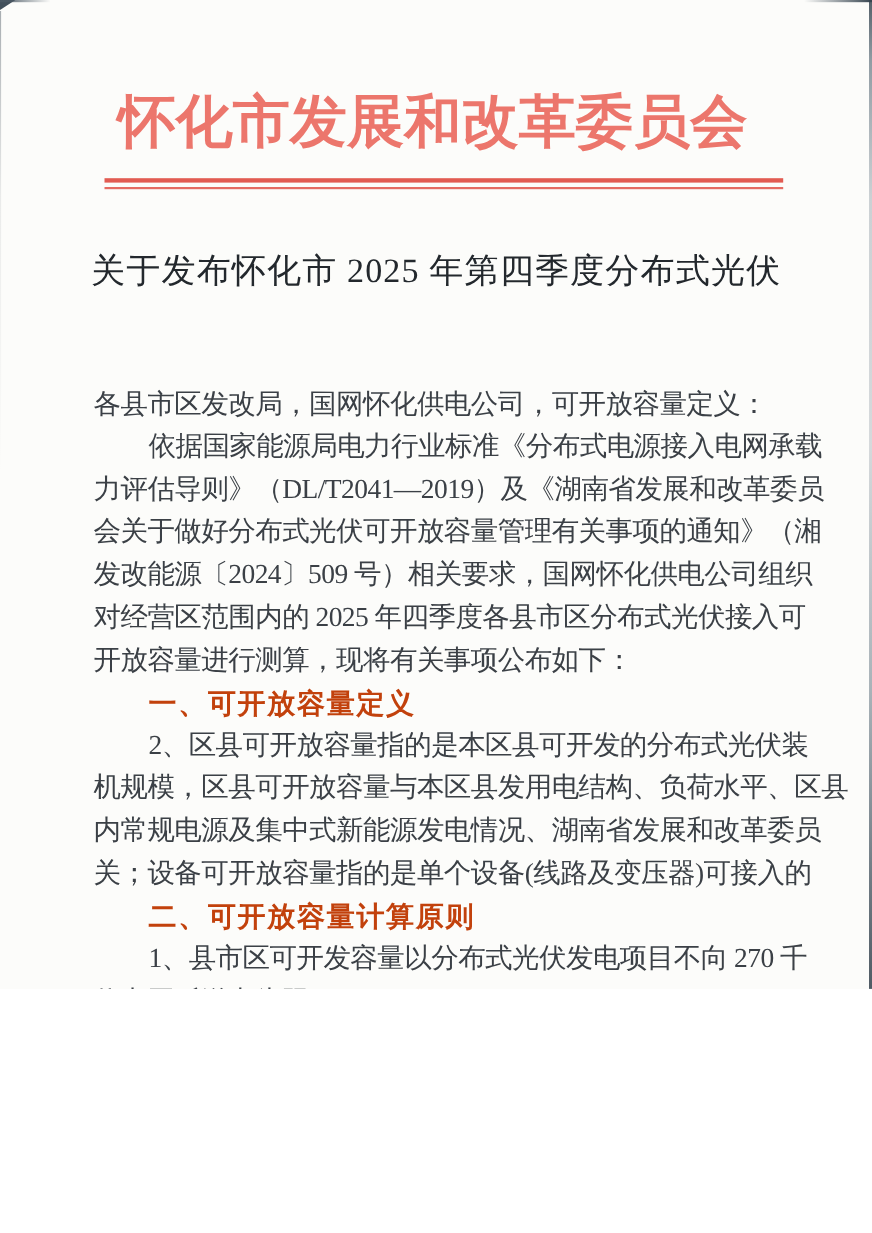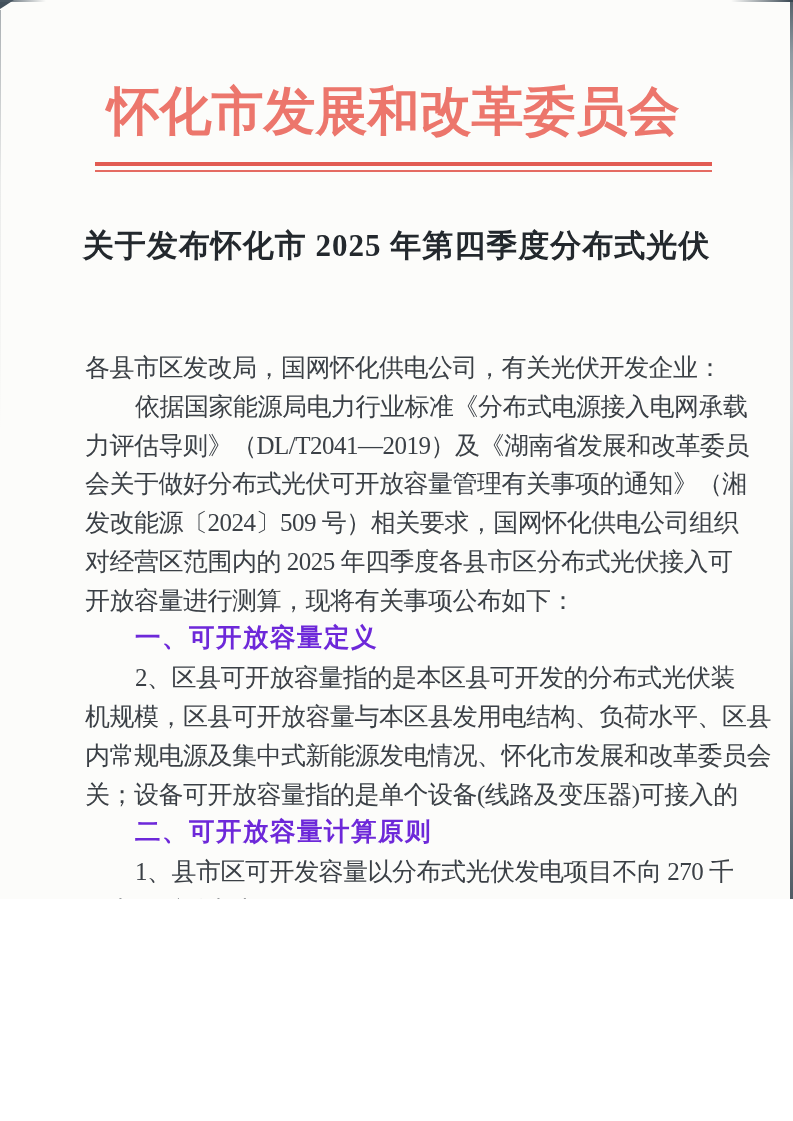--- a/index.html
+++ b/index.html
@@ -80,21 +80,21 @@
   .head-rule .bar-thick { height: 4px; background: #e25b52; }
   .head-rule .bar-gap   { height: 4px; }
   .head-rule .bar-thin  { height: 2px; background: #e56b62; }
 
   
   .doc-title {
     position: absolute;
     top: 221px; left: 0; right: 0;
     text-align: center;
     font-size: 31px;
-    font-weight: bold;
+    font-weight: normal;
     line-height: 49px;
     letter-spacing: 1px;
     color: #23282d;
     white-space: nowrap;
   }
 
   
   .body-text {
     position: absolute;
     top: 349px; left: 85px;
@@ -103,25 +103,25 @@
     letter-spacing: -0.5px;
     color: #3b4046;
   }
   .line {
     height: 38.8px;
     line-height: 38.8px;
     white-space: nowrap;
   }
   .indent { padding-left: 50px; }
   .heading {
-    font-family: Liberation Mono, monospace;
+    font-family: Liberation Sans, sans-serif;
     font-weight: bold;
     font-size: 25.5px;
     letter-spacing: 1.5px;
-    color: #6d28d9;
+    color: #c2410c;
   }
 
   
   .foot-rule {
     position: absolute;
     top: 1017px; left: 96px;
     width: 605px;
   }
   .foot-rule .bar-a { height: 2.5px; background: #e56b62; }
   .foot-rule .bar-b { height: 2px; }
@@ -152,31 +152,31 @@
     <div class="bar-thick"></div>
     <div class="bar-gap"></div>
     <div class="bar-thin"></div>
   </div>
 
   <div class="doc-title">
     <div>关于发布怀化市 2025 年第四季度分布式光伏</div>
   </div>
 
   <div class="body-text">
-    <div class="line">各县市区发改局，国网怀化供电公司，有关光伏开发企业：</div>
+    <div class="line">各县市区发改局，国网怀化供电公司，可开放容量定义：</div>
     <div class="line indent">依据国家能源局电力行业标准《分布式电源接入电网承载</div>
     <div class="line">力评估导则》（DL/T2041—2019）及《湖南省发展和改革委员</div>
     <div class="line">会关于做好分布式光伏可开放容量管理有关事项的通知》（湘</div>
     <div class="line">发改能源〔2024〕509 号）相关要求，国网怀化供电公司组织</div>
     <div class="line">对经营区范围内的 2025 年四季度各县市区分布式光伏接入可</div>
     <div class="line">开放容量进行测算，现将有关事项公布如下：</div>
     <div class="line indent heading">一、可开放容量定义</div>
     <div class="line indent">2、区县可开放容量指的是本区县可开发的分布式光伏装</div>
     <div class="line">机规模，区县可开放容量与本区县发用电结构、负荷水平、区县</div>
-    <div class="line">内常规电源及集中式新能源发电情况、怀化市发展和改革委员会</div>
+    <div class="line">内常规电源及集中式新能源发电情况、湖南省发展和改革委员</div>
     <div class="line">关；设备可开放容量指的是单个设备(线路及变压器)可接入的</div>
     <div class="line indent heading">二、可开放容量计算原则</div>
     <div class="line indent">1、县市区可开发容量以分布式光伏发电项目不向 270 千</div>
     <div class="line">伏电网反送电为限。</div>
   </div>
 
   <div class="foot-rule">
     <div class="bar-a"></div>
     <div class="bar-b"></div>
     <div class="bar-c"></div>

